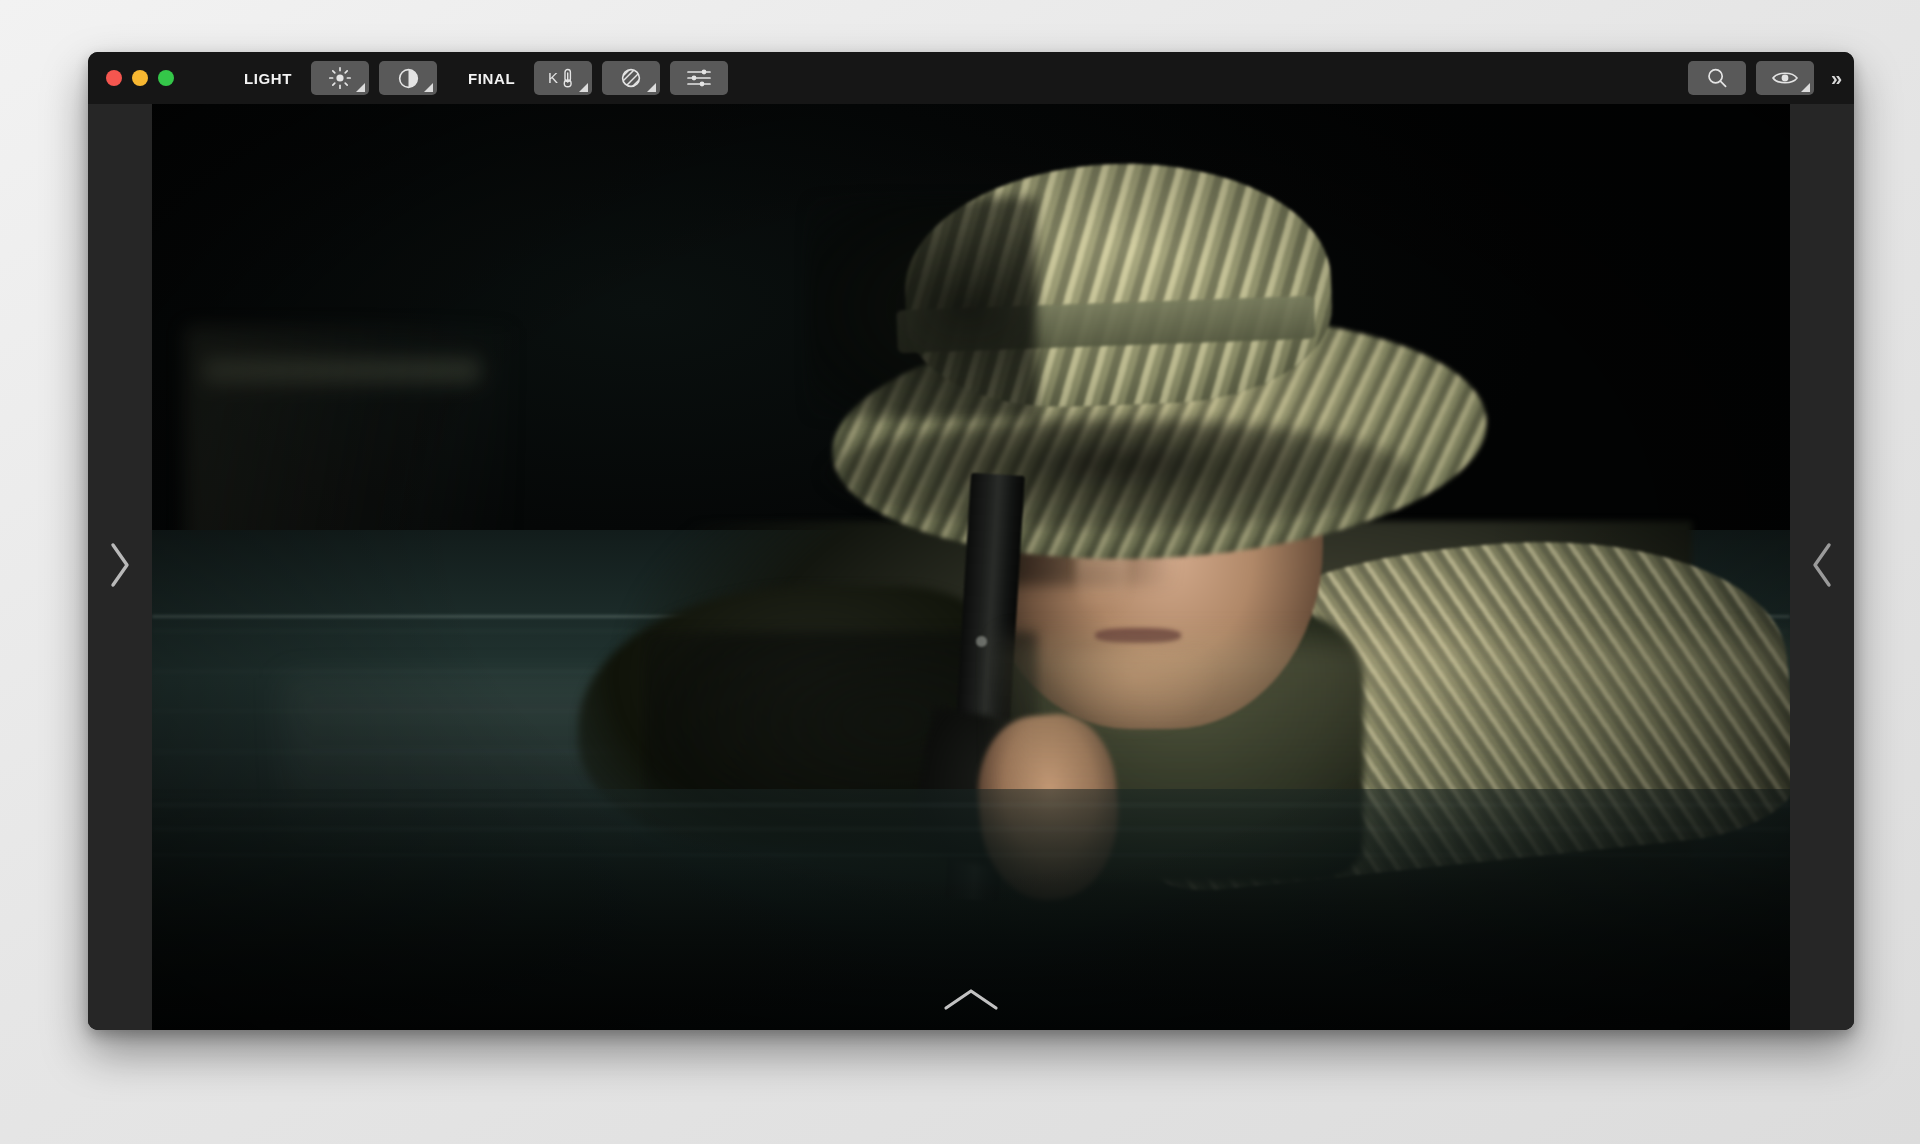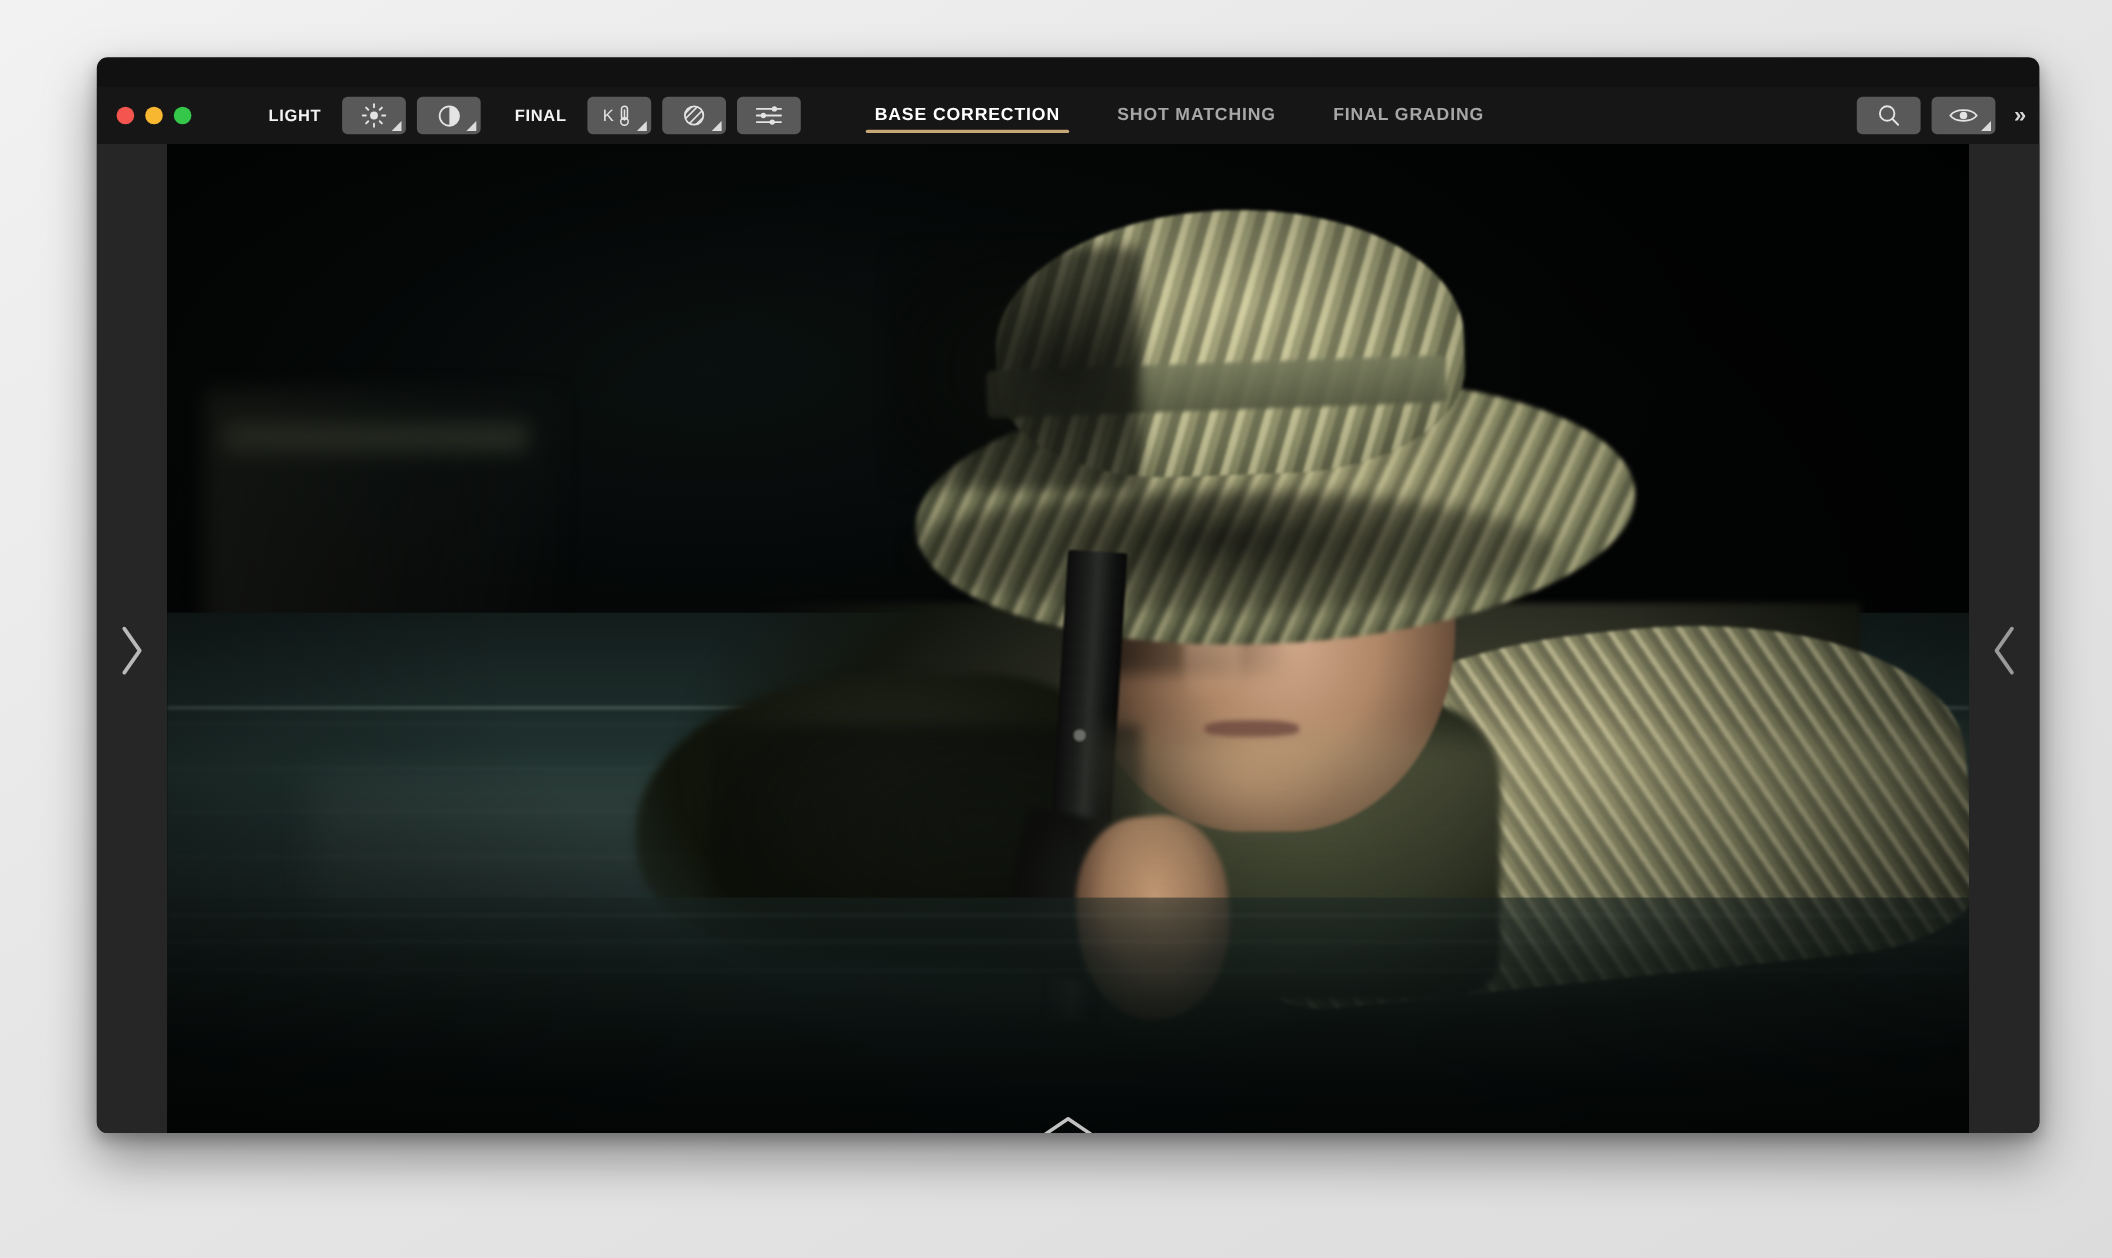--- a/index.html
+++ b/index.html
@@ -34,21 +34,20 @@
   }
 
   
   .titlebar {
     position: relative;
     height: 52px;
     background: #161616;
     display: flex;
     align-items: center;
     padding: 0 14px 0 18px;
-    margin-top: 27px;
   }
 
   .traffic {
     display: flex;
     align-items: center;
     gap: 10px;
     margin-right: 70px;
   }
   .light {
     width: 16px; height: 16px; border-radius: 50%;
@@ -589,31 +588,20 @@
             <line x1="2" y1="5" x2="24" y2="5"></line>
             <line x1="2" y1="11" x2="24" y2="11"></line>
             <line x1="2" y1="17" x2="24" y2="17"></line>
             <circle cx="18" cy="5" r="2.4" fill="#e4e4e4" stroke="none"></circle>
             <circle cx="8" cy="11" r="2.4" fill="#e4e4e4" stroke="none"></circle>
             <circle cx="16" cy="17" r="2.4" fill="#e4e4e4" stroke="none"></circle>
           </svg>
         </span>
       </div>
 
-      <div class="tabs">
-        <div class="tab active">
-          <span>BASE CORRECTION</span>
-        </div>
-        <div class="tab">
-          <span>SHOT MATCHING</span>
-        </div>
-        <div class="tab">
-          <span>FINAL GRADING</span>
-        </div>
-      </div>
 
       <div class="right-tools">
         <div class="tool-btn">
           <span>
             <svg width="24" height="24" viewBox="0 0 24 24" fill="none" stroke="#e4e4e4" stroke-width="1.7" stroke-linecap="round">
               <circle cx="10.6" cy="10.2" r="6.6"></circle>
               <line x1="15.4" y1="15.2" x2="20.6" y2="20.4"></line>
             </svg>
           </span>
         </div>

